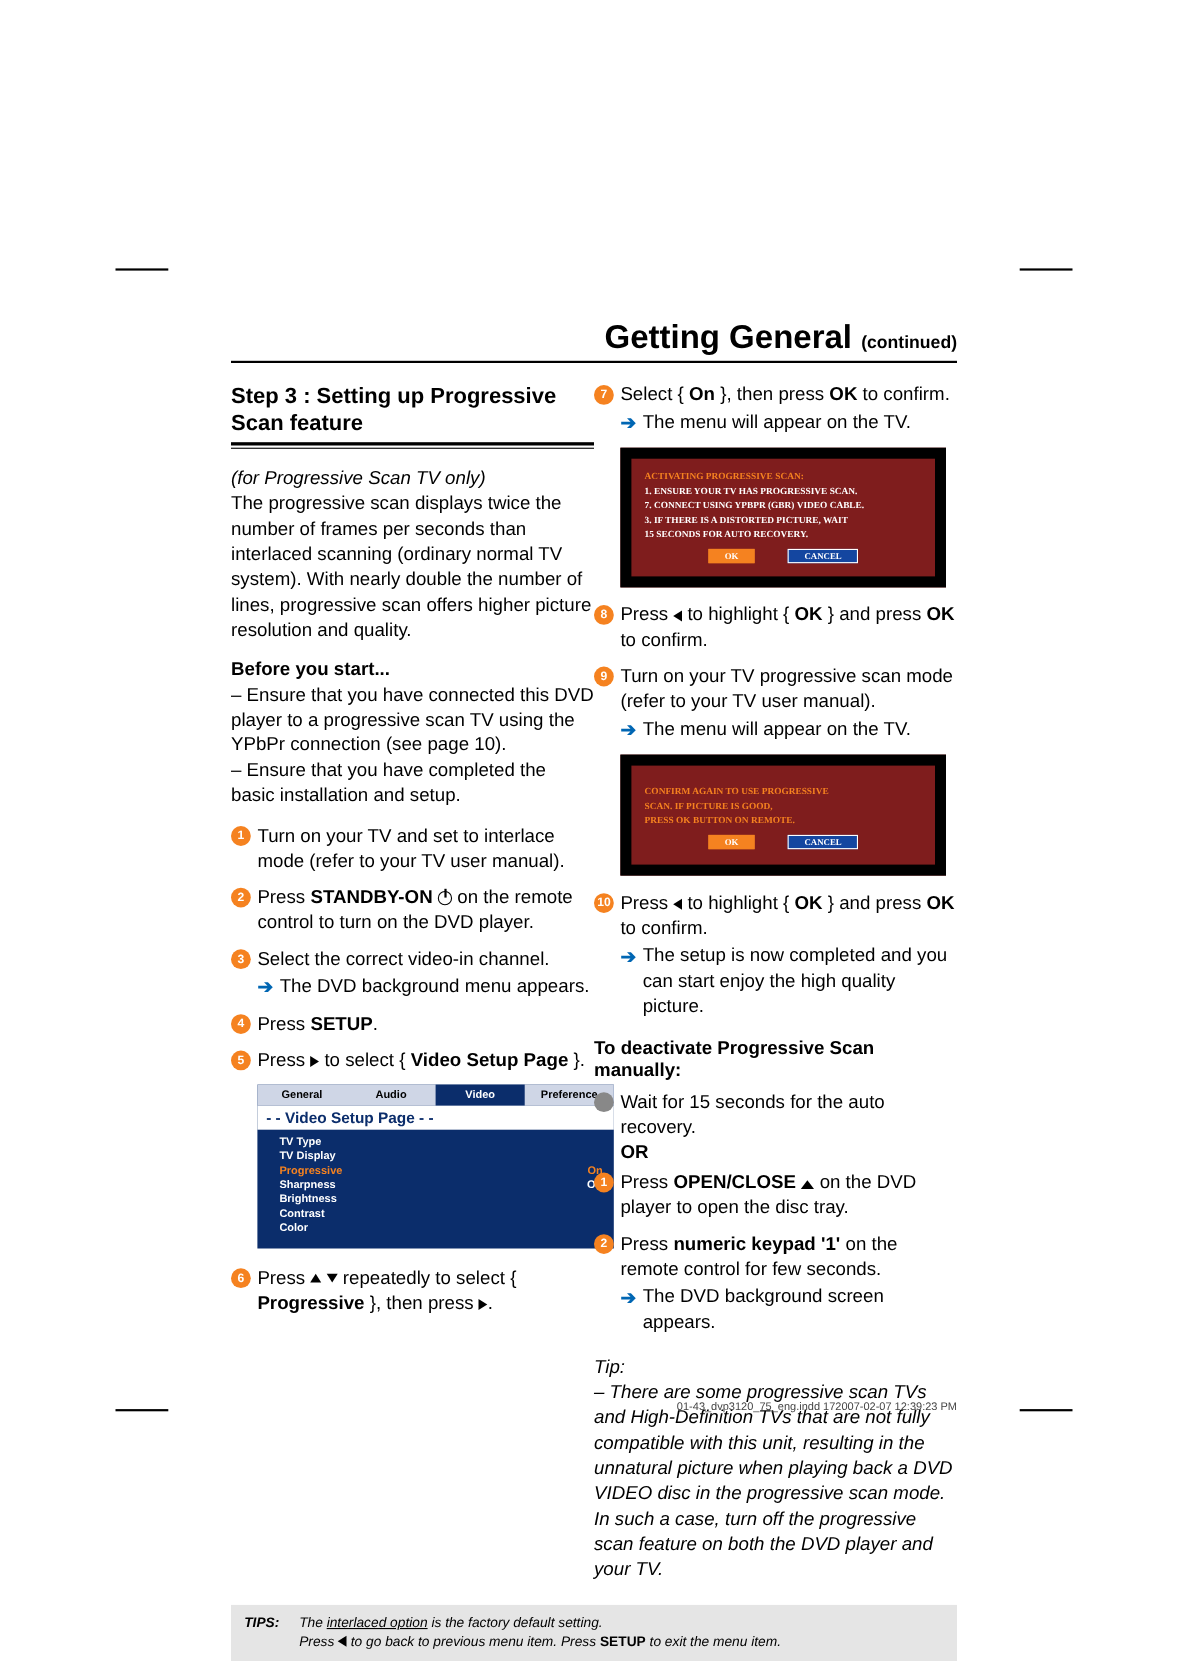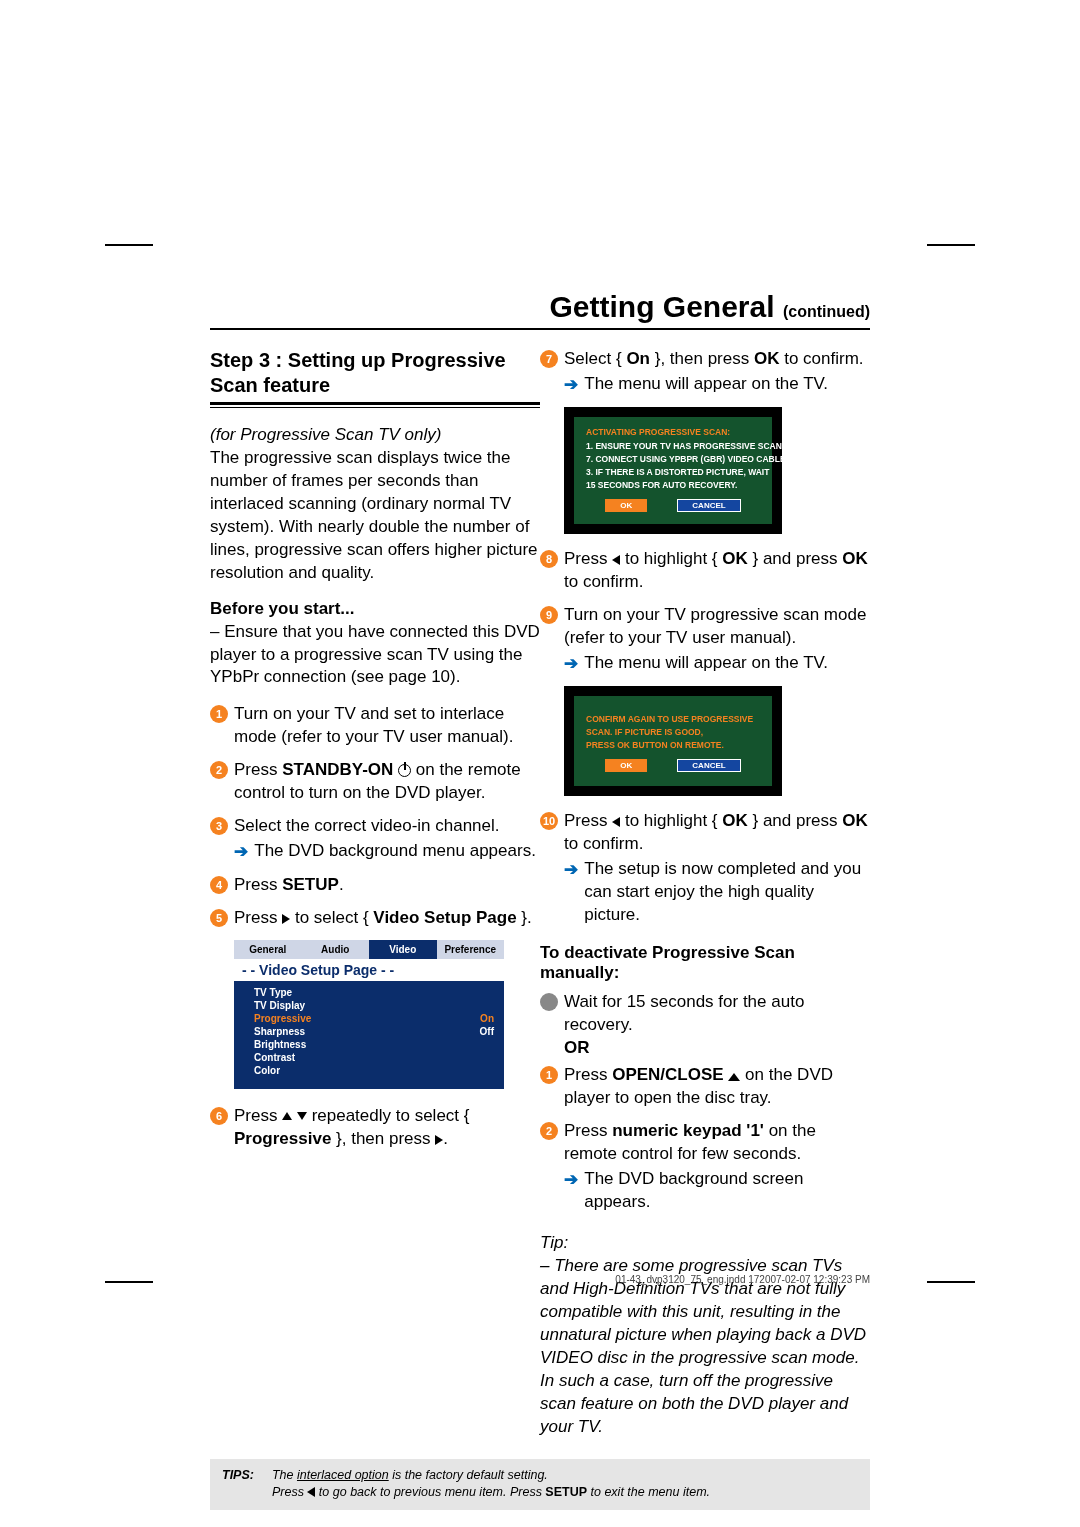--- a/index.html
+++ b/index.html
@@ -84,21 +84,21 @@
   }
   .subline .arrow { color: #0066b3; font-weight: bold; margin-top: 1px; }
   .b { font-weight: bold; }
   .menu-screenshot {
     margin: 6px 0 16px 24px;
     background: #0b2d6b;
     color: #fff;
     font-family: Arial, sans-serif;
     font-size: 11px;
     font-weight: bold;
-    width: 270px;
+    width: 324px;
   }
   .menu-tabs {
     display: flex;
     background: #cfd6e6;
     color: #000;
   }
   .menu-tab {
     flex: 1;
     text-align: center;
     padding: 4px 0;
@@ -115,26 +115,26 @@
   .menu-row {
     display: flex;
     justify-content: space-between;
     padding: 1px 0;
     font-size: 10px;
   }
   .menu-row.selected { color: #f58220; }
   .dialog {
     margin: 6px 0 14px 24px;
     border: 10px solid #000;
-    background: #14532d;
+    background: #7f1d1d;
     color: #fff;
-    font-family: Liberation Sans, sans-serif;
+    font-family: Liberation Serif, serif;
     font-size: 8.5px;
     font-weight: bold;
-    width: 218px;
+    width: 296px;
     padding: 10px 12px 12px 12px;
   }
   .dialog .dtitle { color: #f58220; margin-bottom: 4px; }
   .dialog .dline { margin-bottom: 2px; line-height: 1.3; white-space: nowrap; }
   .dialog .dbuttons { display: flex; gap: 30px; justify-content: center; margin-top: 8px; }
   .dialog .dbtn {
     border: 1px solid #fff;
     background: #1446a0;
     padding: 1px 14px;
     font-size: 8px;
@@ -237,20 +237,21 @@
       </div>
 
       <div class="para">
         <span class="italic">(for Progressive Scan TV only)</span><br>
         <span>The progressive scan displays twice the number of frames per seconds than interlaced scanning (ordinary normal TV system). With nearly double the number of lines, progressive scan offers higher picture resolution and quality.</span>
       </div>
 
       <div class="subhead">Before you start...</div>
       <div class="para">
         <span>– Ensure that you have connected this DVD player to a progressive scan TV using the YPbPr connection (see page 10).</span><br>
+        <span>– Ensure that you have completed the basic installation and setup.</span>
       </div>
 
       <div class="numstep">
         <div class="marker">1</div>
         <div class="body">Turn on your TV and set to interlace mode (refer to your TV user manual).</div>
       </div>
 
       <div class="numstep">
         <div class="marker">2</div>
         <div class="body">

